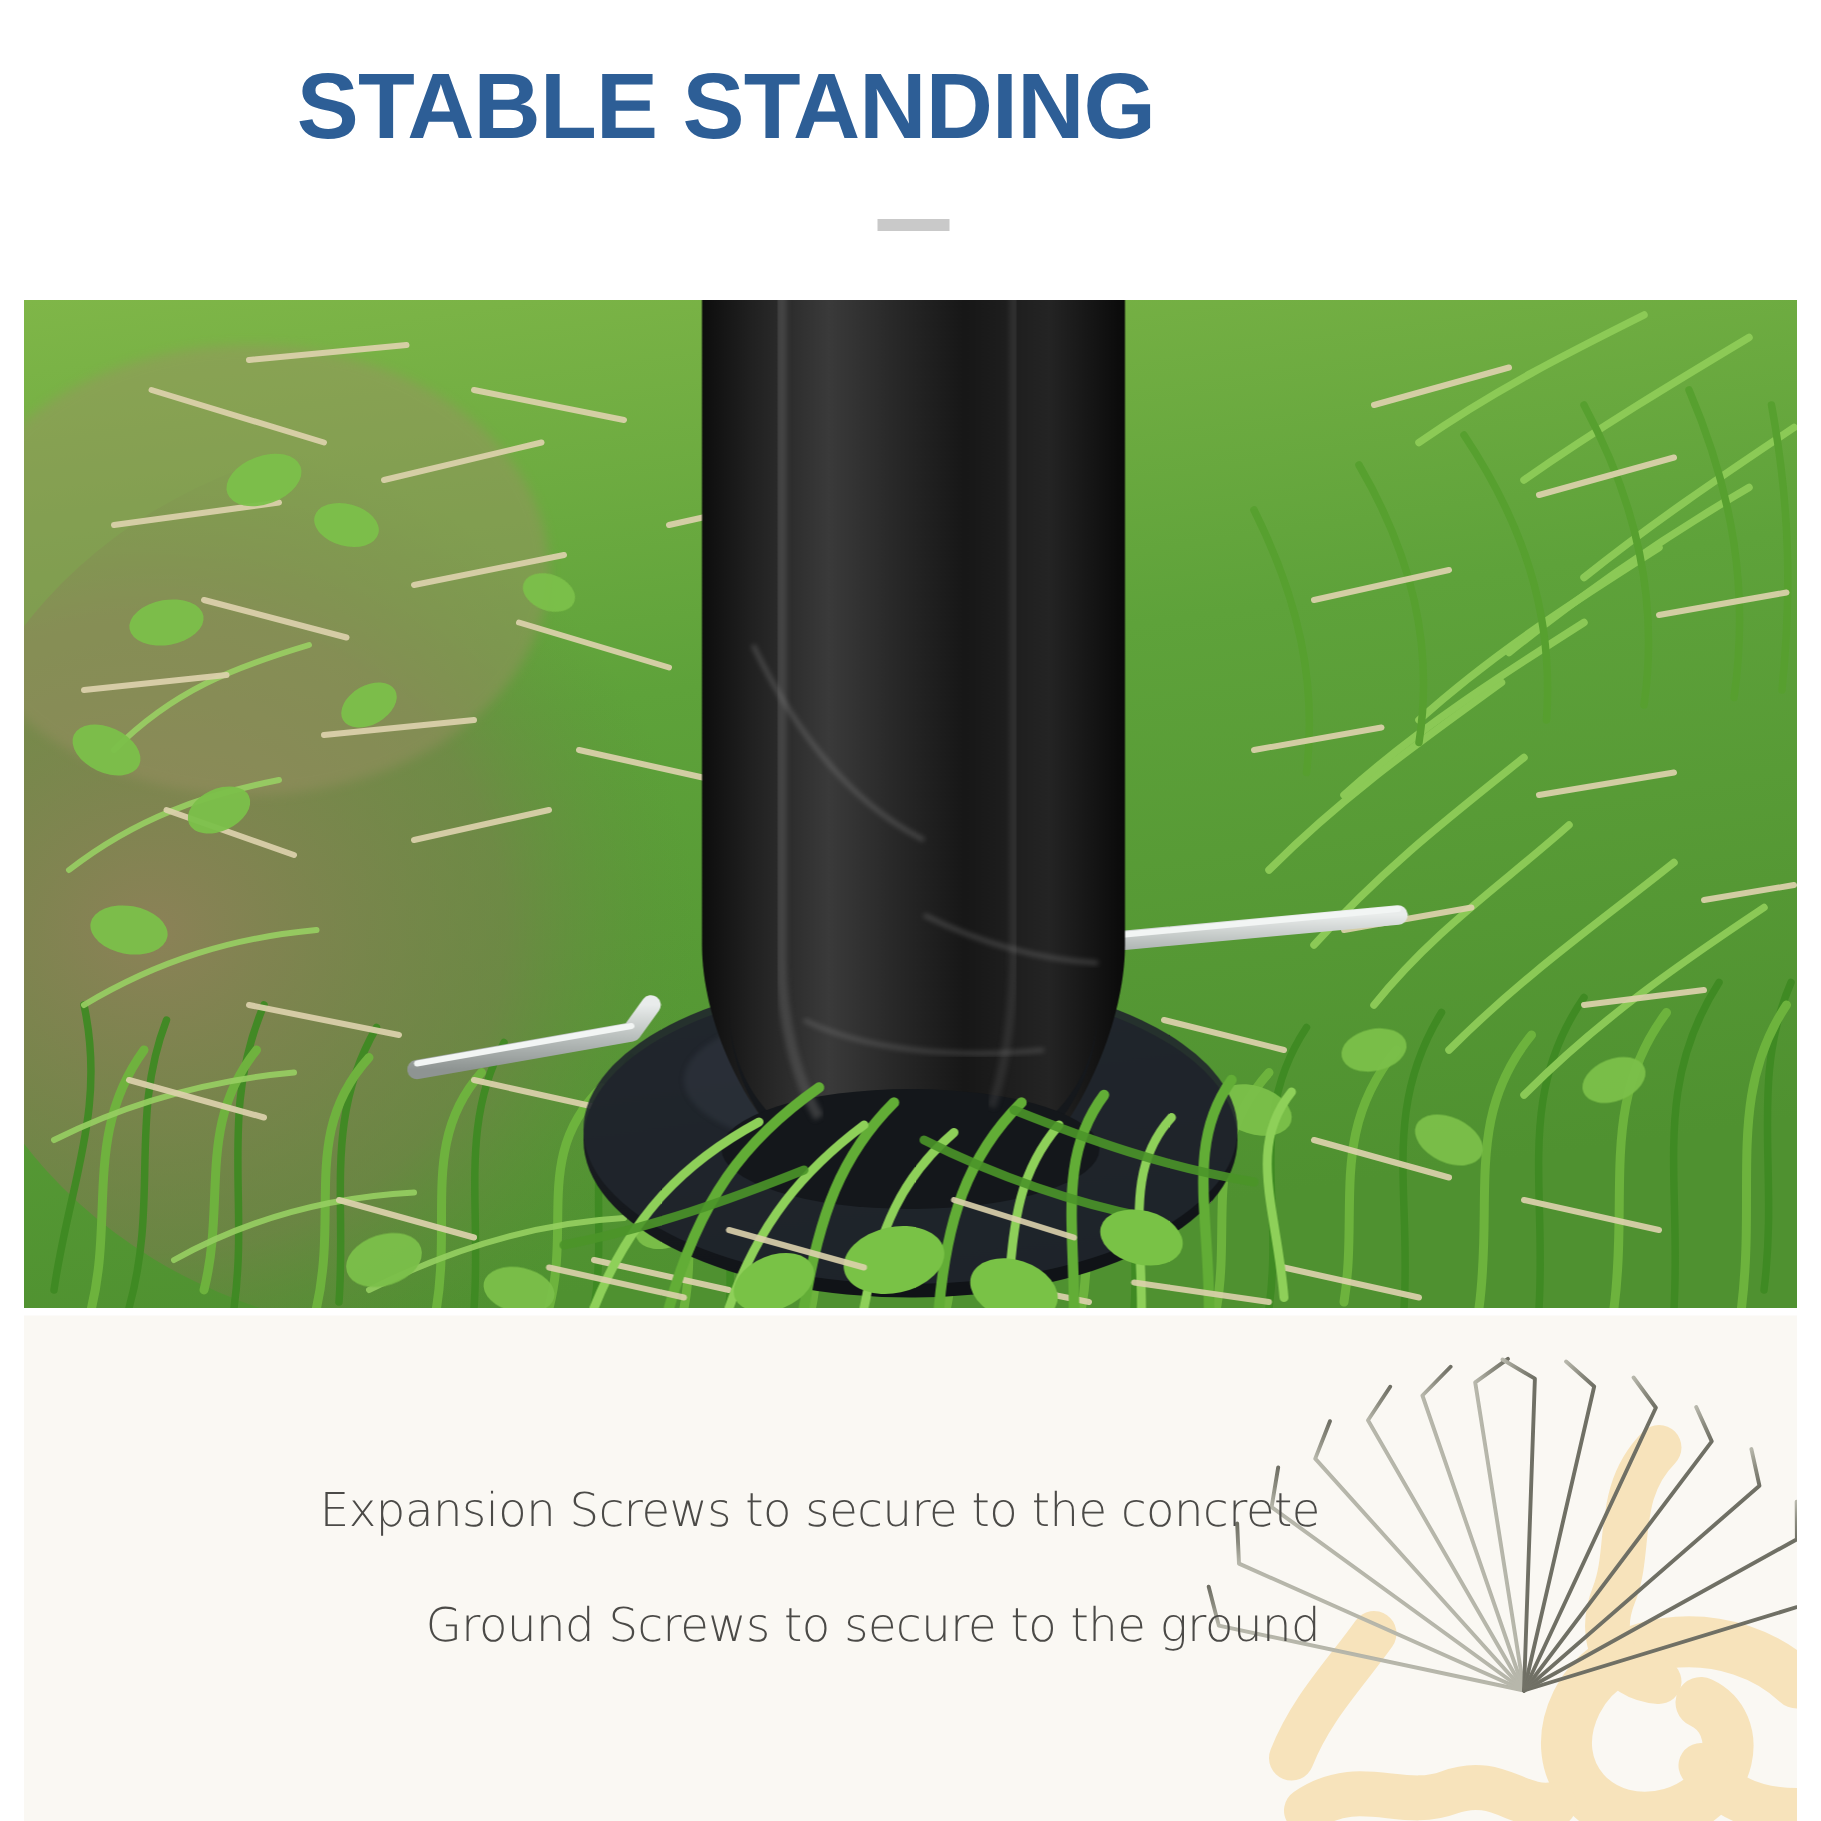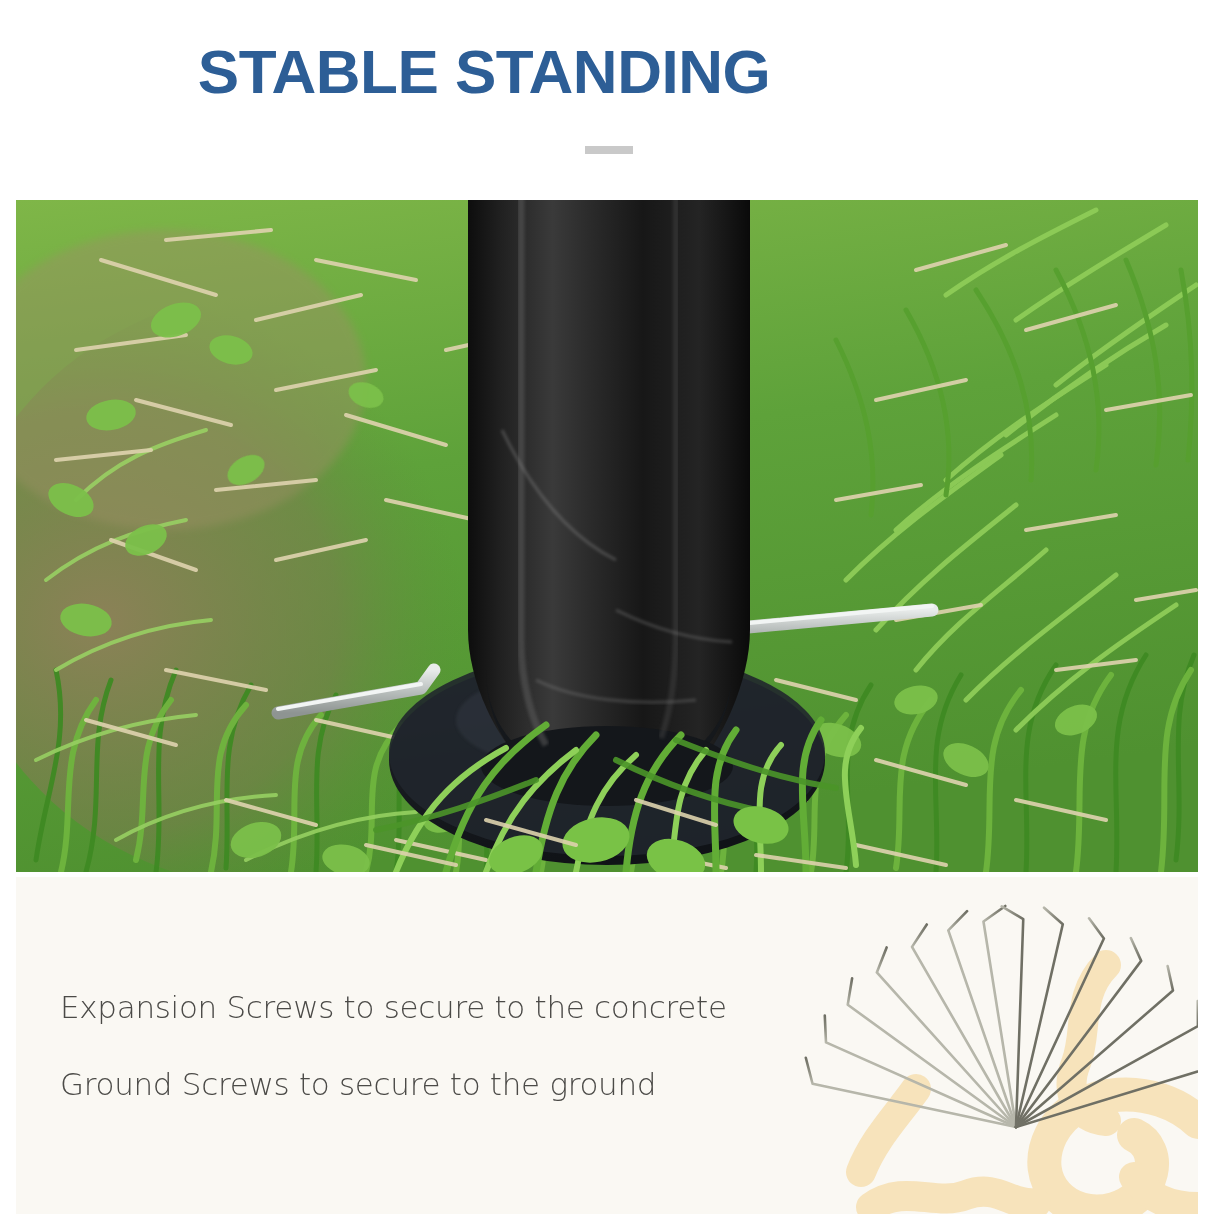--- a/index.html
+++ b/index.html
@@ -39,20 +39,21 @@
   
   .infopanel {
     position:absolute; left:16px; top:877px;
     width:1182px; height:337px;
     background:#faf8f3;
     overflow:hidden;
   }
   .infotext {
     position:absolute; left:44px; top:92px;
     width:820px;
+    text-align:right;
   }
   .infoline {
     font-family:"DejaVu Sans", sans-serif;
     font-size:31px;
     font-weight:300;
     color:#4b4a47;
     line-height:77px;
     white-space:nowrap;
     letter-spacing:-0.3px;
   }

